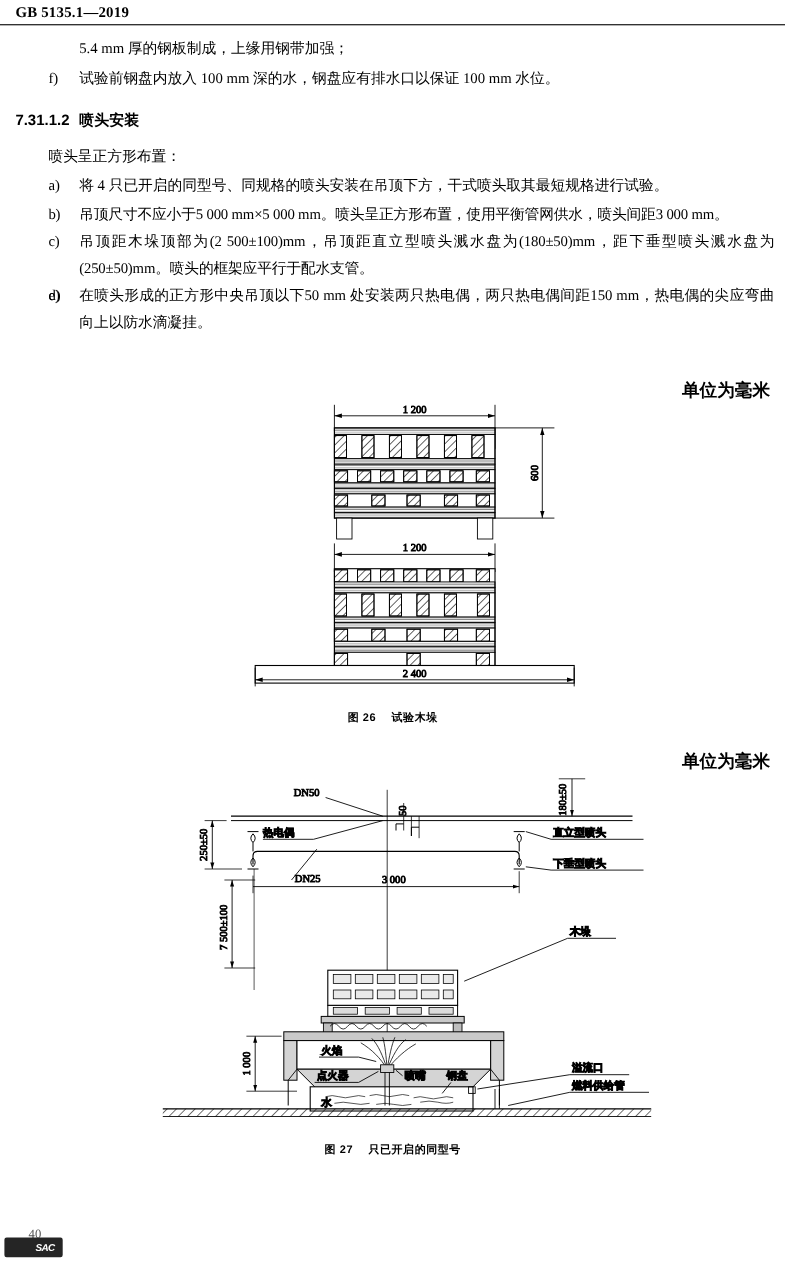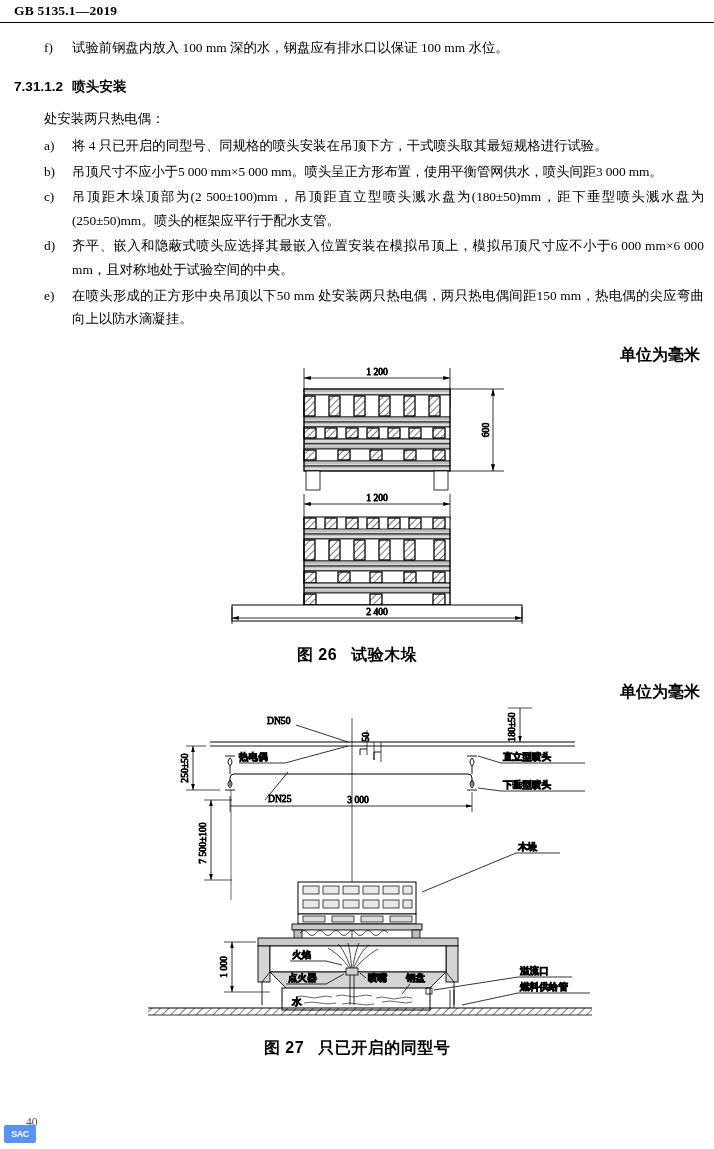--- a/index.html
+++ b/index.html
@@ -93,21 +93,21 @@
     font-weight: bold;
   }
 
   
   .fig-cap {
     position: absolute;
     width: 714px;
     text-align: center;
     font-family: "Liberation Sans", sans-serif;
     font-weight: bold;
-    font-size: 16px;
+    font-size: 10px;
     letter-spacing: 0.5px;
   }
   .fig-cap .gap { display: inline-block; width: 14px; }
 
   
   .figwrap { position: absolute; }
   svg { display: block; overflow: visible; }
   .dimtxt {
     font-family: "Liberation Serif", serif;
     font-size: 9.6px;
@@ -127,72 +127,74 @@
     top: 1116px;
     font-size: 11.5px;
     color: #555;
   }
   .watermark {
     position: absolute;
     left: 4px;
     top: 1125px;
     width: 32px;
     height: 18px;
-    background: #3b82f6;
+    background: #000000;
     border-radius: 2px;
     color: #ffffff;
     font-family: "Liberation Sans", sans-serif;
     font-size: 9px;
     font-weight: bold;
+    font-style: italic;
     line-height: 18px;
     text-align: center;
     letter-spacing: -0.5px;
     opacity: .85;
+    padding-left: 21px;
   }
 </style>
 </head>
 <body>
 
 <div class="page">
 
   <div class="hdr">GB 5135.1—2019</div>
   <div class="hdr-rule"></div>
 
   <div class="body-text">
 
+    <p class="p-cont">5.4 mm 厚的钢板制成，上缘用钢带加强；</p>
 
     <ul class="list">
       <li>
         <span class="mk">f)</span>
         <span>试验前钢盘内放入 100 mm 深的水，钢盘应有排水口以保证 100 mm 水位。</span>
       </li>
     </ul>
 
     <div class="sec-head">
       <span class="num">7.31.1.2</span><span>喷头安装</span>
     </div>
 
-    <p class="p-plain">处安装两只热电偶：</p>
+    <p class="p-plain">喷头呈正方形布置：</p>
 
     <ul class="list">
       <li>
         <span class="mk">a)</span>
         <span>将 4 只已开启的同型号、同规格的喷头安装在吊顶下方，干式喷头取其最短规格进行试验。</span>
       </li>
       <li class="tight">
         <span class="mk">b)</span>
         <span>吊顶尺寸不应小于5 000 mm×5 000 mm。喷头呈正方形布置，使用平衡管网供水，喷头间距3 000 mm。</span>
       </li>
       <li class="tight">
         <span class="mk">c)</span>
         <span>吊顶距木垛顶部为(2 500±100)mm，吊顶距直立型喷头溅水盘为(180±50)mm，距下垂型喷头溅水盘为(250±50)mm。喷头的框架应平行于配水支管。</span>
       </li>
       <li>
         <span class="mk">d)</span>
-        <span>齐平、嵌入和隐蔽式喷头应选择其最嵌入位置安装在模拟吊顶上，模拟吊顶尺寸应不小于6 000 mm×6 000 mm，且对称地处于试验空间的中央。</span>
       </li>
       <li>
         <span class="mk">e)</span>
         <span>在喷头形成的正方形中央吊顶以下50 mm 处安装两只热电偶，两只热电偶间距150 mm，热电偶的尖应弯曲向上以防水滴凝挂。</span>
       </li>
     </ul>
   </div>
 
   <div class="unit-note" style="top:345px;">单位为毫米</div>
 

